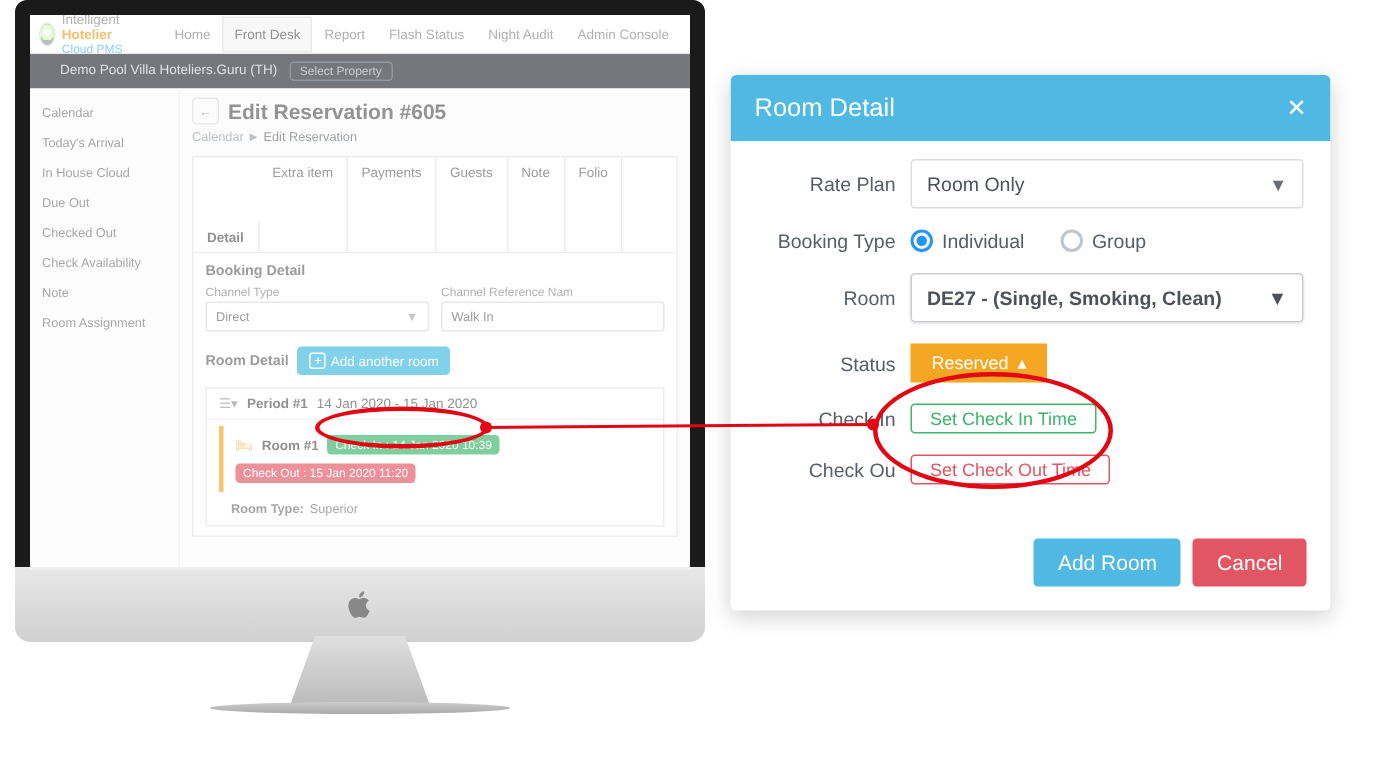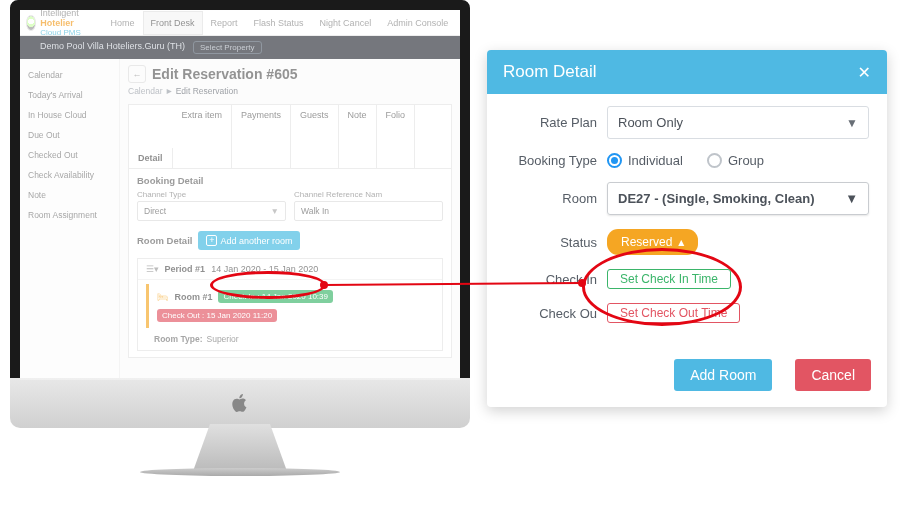--- a/index.html
+++ b/index.html
@@ -225,30 +225,30 @@
     .m-select .cv { color:#686e76; font-size:12px;}
     .radio-wrap { display:flex; gap:24px; align-items:center; }
     .radio {
       width:15px;height:15px;border:2px solid #bfc4ca;border-radius:50%;
       display:inline-flex;align-items:center;justify-content:center;
     }
     .radio.checked { border-color:#2196f3; }
     .radio.checked::after { content:""; width:7px;height:7px;background:#2196f3;border-radius:50%;}
     .rlabel { font-size:13px; color:#565d66; margin-left:6px;}
     .status-pill {
-      background:#f5a623; color:#fff; border-radius:11px;
+      background:#f5a623; color:#fff; border-radius:0;
       padding:6px 14px; font-size:12px; display:inline-flex; align-items:center; gap:6px;
     }
     .time-btn {
       border:1px solid; border-radius:3px; padding:2px 12px; font-size:12px;
       display:inline-block;
     }
     .time-btn.in { border-color:#3bb56a; color:#3bb56a; }
     .time-btn.out { border-color:#e25563; color:#e25563; }
-    .modal-foot { display:flex; justify-content:flex-end; gap:23px; padding:10px 16px 16px;margin-left:28px;}
+    .modal-foot { display:flex; justify-content:flex-end; gap:8px; padding:10px 16px 16px;margin-left:28px;}
     .mf-btn { border-radius:3px; padding:8px 16px; font-size:14px; color:#fff;}
     .mf-add { background:#4fb9e3; }
     .mf-cancel { background:#e25563; }
 
     
     .anno-ellipse {
       position:absolute;
       border:3px solid #e30613;
       border-radius:50%;
       z-index:60;
@@ -274,21 +274,21 @@
             <span class="t1">Intelligent</span>
             <span class="t2">Hotelier</span>
             <span class="t3">Cloud PMS</span>
           </div>
         </div>
         <div class="nav-tabs">
           <div class="nav-tab">Home</div>
           <div class="nav-tab active">Front Desk</div>
           <div class="nav-tab">Report</div>
           <div class="nav-tab">Flash Status</div>
-          <div class="nav-tab">Night Cancel</div>
+          <div class="nav-tab">Night Audit</div>
           <div class="nav-tab">Admin Console</div>
         </div>
       </div>
 
       <div class="prop-bar">
         <span>Demo Pool Villa Hoteliers.Guru (TH)</span>
         <span class="sel-btn">Select Property</span>
       </div>
 
       <div class="layout">

